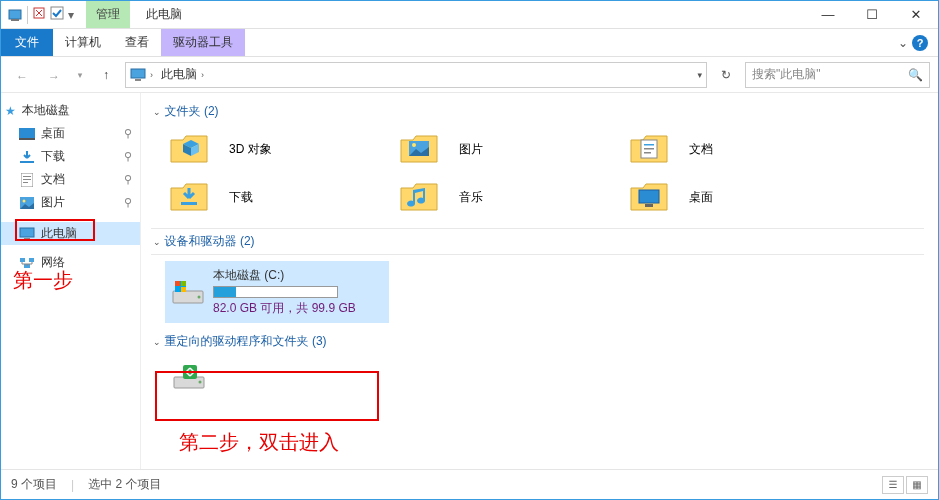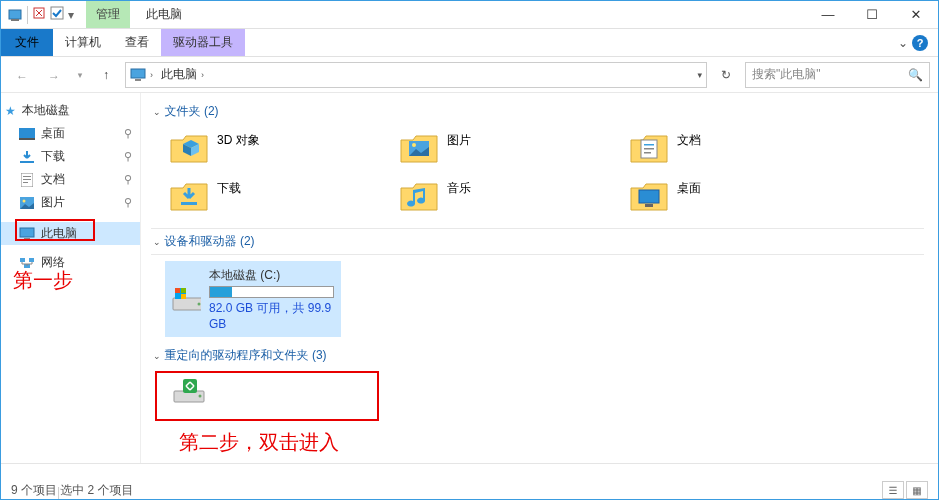--- a/index.html
+++ b/index.html
@@ -6,21 +6,21 @@
 body{width:939px;height:500px;background:#fff;display:flex;flex-direction:column;border:1px solid #3a9ce0;overflow:hidden}
 .titlebar{height:28px;background:#fff;display:flex;align-items:stretch;border-bottom:1px solid #e1e1e1}
 .qat{display:flex;align-items:center;gap:4px;padding:0 6px}
 .qat .appicon{width:16px;height:16px;display:inline-flex;align-items:center;justify-content:center}
 .qat .sep{width:1px;height:18px;background:#ccc}
 .drv-tab{background:#b6e8b6;padding:4px 10px;display:flex;align-items:center;color:#444;margin-left:6px}
 .title-text{padding:4px 16px;color:#333;display:flex;align-items:center}
 .winctl{margin-left:auto;display:flex}
 .winctl div{width:44px;display:flex;align-items:center;justify-content:center;color:#333;font-size:13px}
 .ribbon{height:28px;display:flex;align-items:stretch;border-bottom:1px solid #e1e1e1;background:#fff}
-.ribbon .file{background:#1979ca;color:#000000;padding:0 14px;display:flex;align-items:center}
+.ribbon .file{background:#1979ca;color:#ffffff;padding:0 14px;display:flex;align-items:center}
 .ribbon .tab{padding:0 12px;display:flex;align-items:center;color:#333}
 .ribbon .tab.active{background:#c4b5fd}
 .ribbon .spacer{flex:1}
 .ribbon .help{padding:0 10px;display:flex;align-items:center;gap:4px;color:#1979ca}
 .help-circle{width:16px;height:16px;border-radius:50%;background:#1979ca;color:#fff;display:flex;align-items:center;justify-content:center;font-size:11px;font-weight:bold}
 .navbar{height:36px;display:flex;align-items:center;padding:4px 8px;gap:6px;border-bottom:1px solid #e8e8e8}
 .nav-arrow{width:26px;height:26px;display:flex;align-items:center;justify-content:center;color:#999;border-radius:2px}
 .nav-arrow.enabled{color:#333}
 .addrwrap{flex:1;height:26px;border:1px solid #ccc;display:flex;align-items:center;padding:0 4px;gap:4px}
 .addrwrap .pcicon{width:16px;height:16px;display:inline-flex}
@@ -31,30 +31,30 @@
 .body{flex:1;display:flex;overflow:hidden;position:relative}
 .sidebar{width:140px;border-right:1px solid #eee;padding:6px 0;background:#fff}
 .sb-item{display:flex;align-items:center;gap:6px;padding:3px 4px 3px 18px;color:#333;position:relative}
 .sb-item.pin::after{content:"⚲";position:absolute;right:8px;color:#888;font-size:11px}
 .sb-item.sel{background:#cde8ff}
 .sb-star{color:#3a9ce0;margin-left:-14px}
 .sb-ico{width:16px;height:16px;display:inline-flex;align-items:center;justify-content:center}
 .main{flex:1;padding:6px 10px 10px 10px;overflow:auto;position:relative}
 .group-h{color:#1b5fa6;padding:4px 2px;display:flex;align-items:center;gap:4px;font-size:12px}
 .grid{display:flex;flex-wrap:wrap;gap:6px 40px;padding:4px 10px 10px 14px;width:680px}
-.itm{display:flex;gap:8px;width:190px;padding:4px}
+.itm{display:flex;align-items:center;gap:20px;width:190px;padding:4px}
 .folder-svg{width:40px;height:34px}
-.drive{width:176px;padding:6px;background:#cde8ff;display:flex;gap:8px;align-items:center}
+.drive{width:224px;padding:6px;background:#cde8ff;display:flex;gap:8px;align-items:center}
 .drive-txt{display:flex;flex-direction:column;gap:2px;font-size:11px;color:#333}
 .bar{width:125px;height:12px;border:1px solid #999;background:#fff;position:relative}
 .bar .fill{position:absolute;left:0;top:0;bottom:0;background:#26a0da}
 .redirect{display:flex;align-items:center;gap:8px;padding:6px;width:220px}
 .redbox{position:absolute;border:2px solid #e80000;pointer-events:none}
 .redtext{color:#e80000;font-size:20px;position:absolute}
-.status{height:36px;border-top:1px solid #e5e5e5;display:flex;align-items:flex-end;padding:0 10px;color:#555;font-size:11px}
+.status{height:30px;border-top:1px solid #e5e5e5;display:flex;align-items:center;padding:0 10px;gap:14px;color:#555;font-size:11px}
 .status .viewbtn{margin-left:auto;display:flex;gap:2px}
 .vbtn{width:22px;height:18px;border:1px solid #ccc;display:flex;align-items:center;justify-content:center;color:#666;font-size:10px}
 .caret{font-size:9px;color:#555}
 </style>
 </head>
 <body>
 
 <div class="titlebar">
   <div class="qat">
     <span class="appicon">
@@ -279,21 +279,21 @@
             <rect x="10" y="4" width="5" height="5" fill="#7fba00"></rect>
             <rect x="4" y="10" width="5" height="5" fill="#00a4ef"></rect>
             <rect x="10" y="10" width="5" height="5" fill="#ffb900"></rect>
             <circle cx="28" cy="20" r="1.5" fill="#6a6"></circle>
           </svg>
         <div class="drive-txt">
           <span>本地磁盘 (C:)</span>
           <div class="bar">
               <div class="fill" style="width:18%"></div>
             </div>
-          <span style="color:#1d4ed8">82.0 GB 可用，共 99.9 GB</span>
+          <span style="color:#701a75">82.0 GB 可用，共 99.9 GB</span>
         </div>
       </div>
     </div>
 
     <div class="group-h">
         <span class="caret">⌄</span>
         <span>重定向的驱动程序和文件夹 (3)</span>
       </div>
     <div style="padding:2px 14px">
       <div class="redirect">

